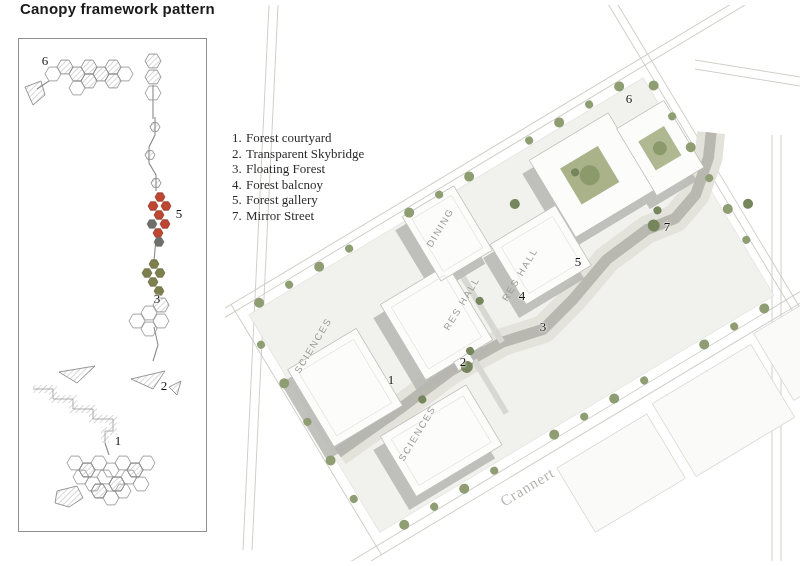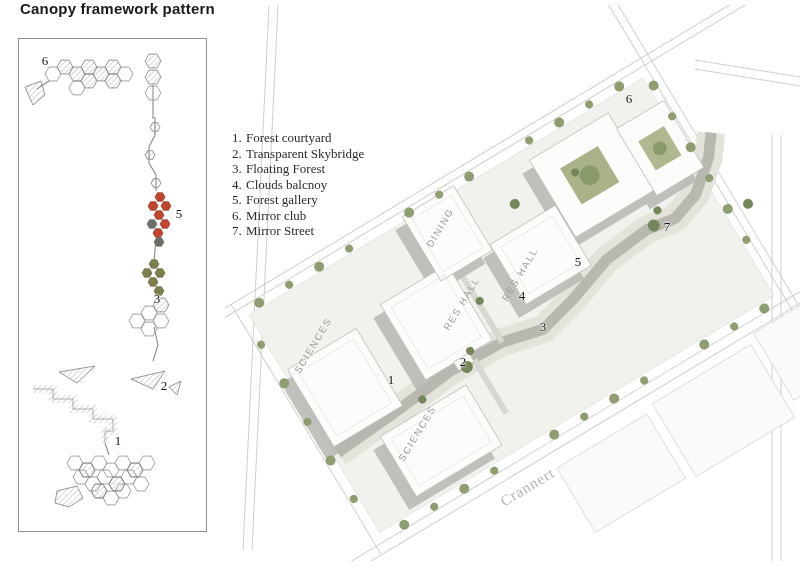--- a/index.html
+++ b/index.html
@@ -141,23 +141,22 @@
   <div class="marker" style="left:160px;top:175px">5</div>
   <div class="marker" style="left:138px;top:260px">3</div>
   <div class="marker" style="left:145px;top:347px">2</div>
   <div class="marker" style="left:99px;top:402px">1</div>
 </div>
 
 <div class="legend">
   <div class="legend-row"><span class="num">1.</span><span>Forest courtyard</span></div>
   <div class="legend-row"><span class="num">2.</span><span>Transparent Skybridge</span></div>
   <div class="legend-row"><span class="num">3.</span><span>Floating Forest</span></div>
-  <div class="legend-row"><span class="num">4.</span><span>Clouds balcnoy</span></div>
+  <div class="legend-row"><span class="num">4.</span><span>Forest balcnoy</span></div>
   <div class="legend-row"><span class="num">5.</span><span>Forest gallery</span></div>
-  <div class="legend-row"><span class="num">6.</span><span>Mirror club</span></div>
   <div class="legend-row"><span class="num">7.</span><span>Mirror Street</span></div>
 </div>
 
 <div class="plan">
   <svg width="575" height="556" viewBox="0 0 575 556">
 
     <g stroke="#cfcfca" stroke-width="1">
       <line x1="53" y1="0" x2="27" y2="545"></line>
       <line x1="44" y1="0" x2="18" y2="545"></line>
       <line x1="547" y1="130" x2="547" y2="556"></line>

